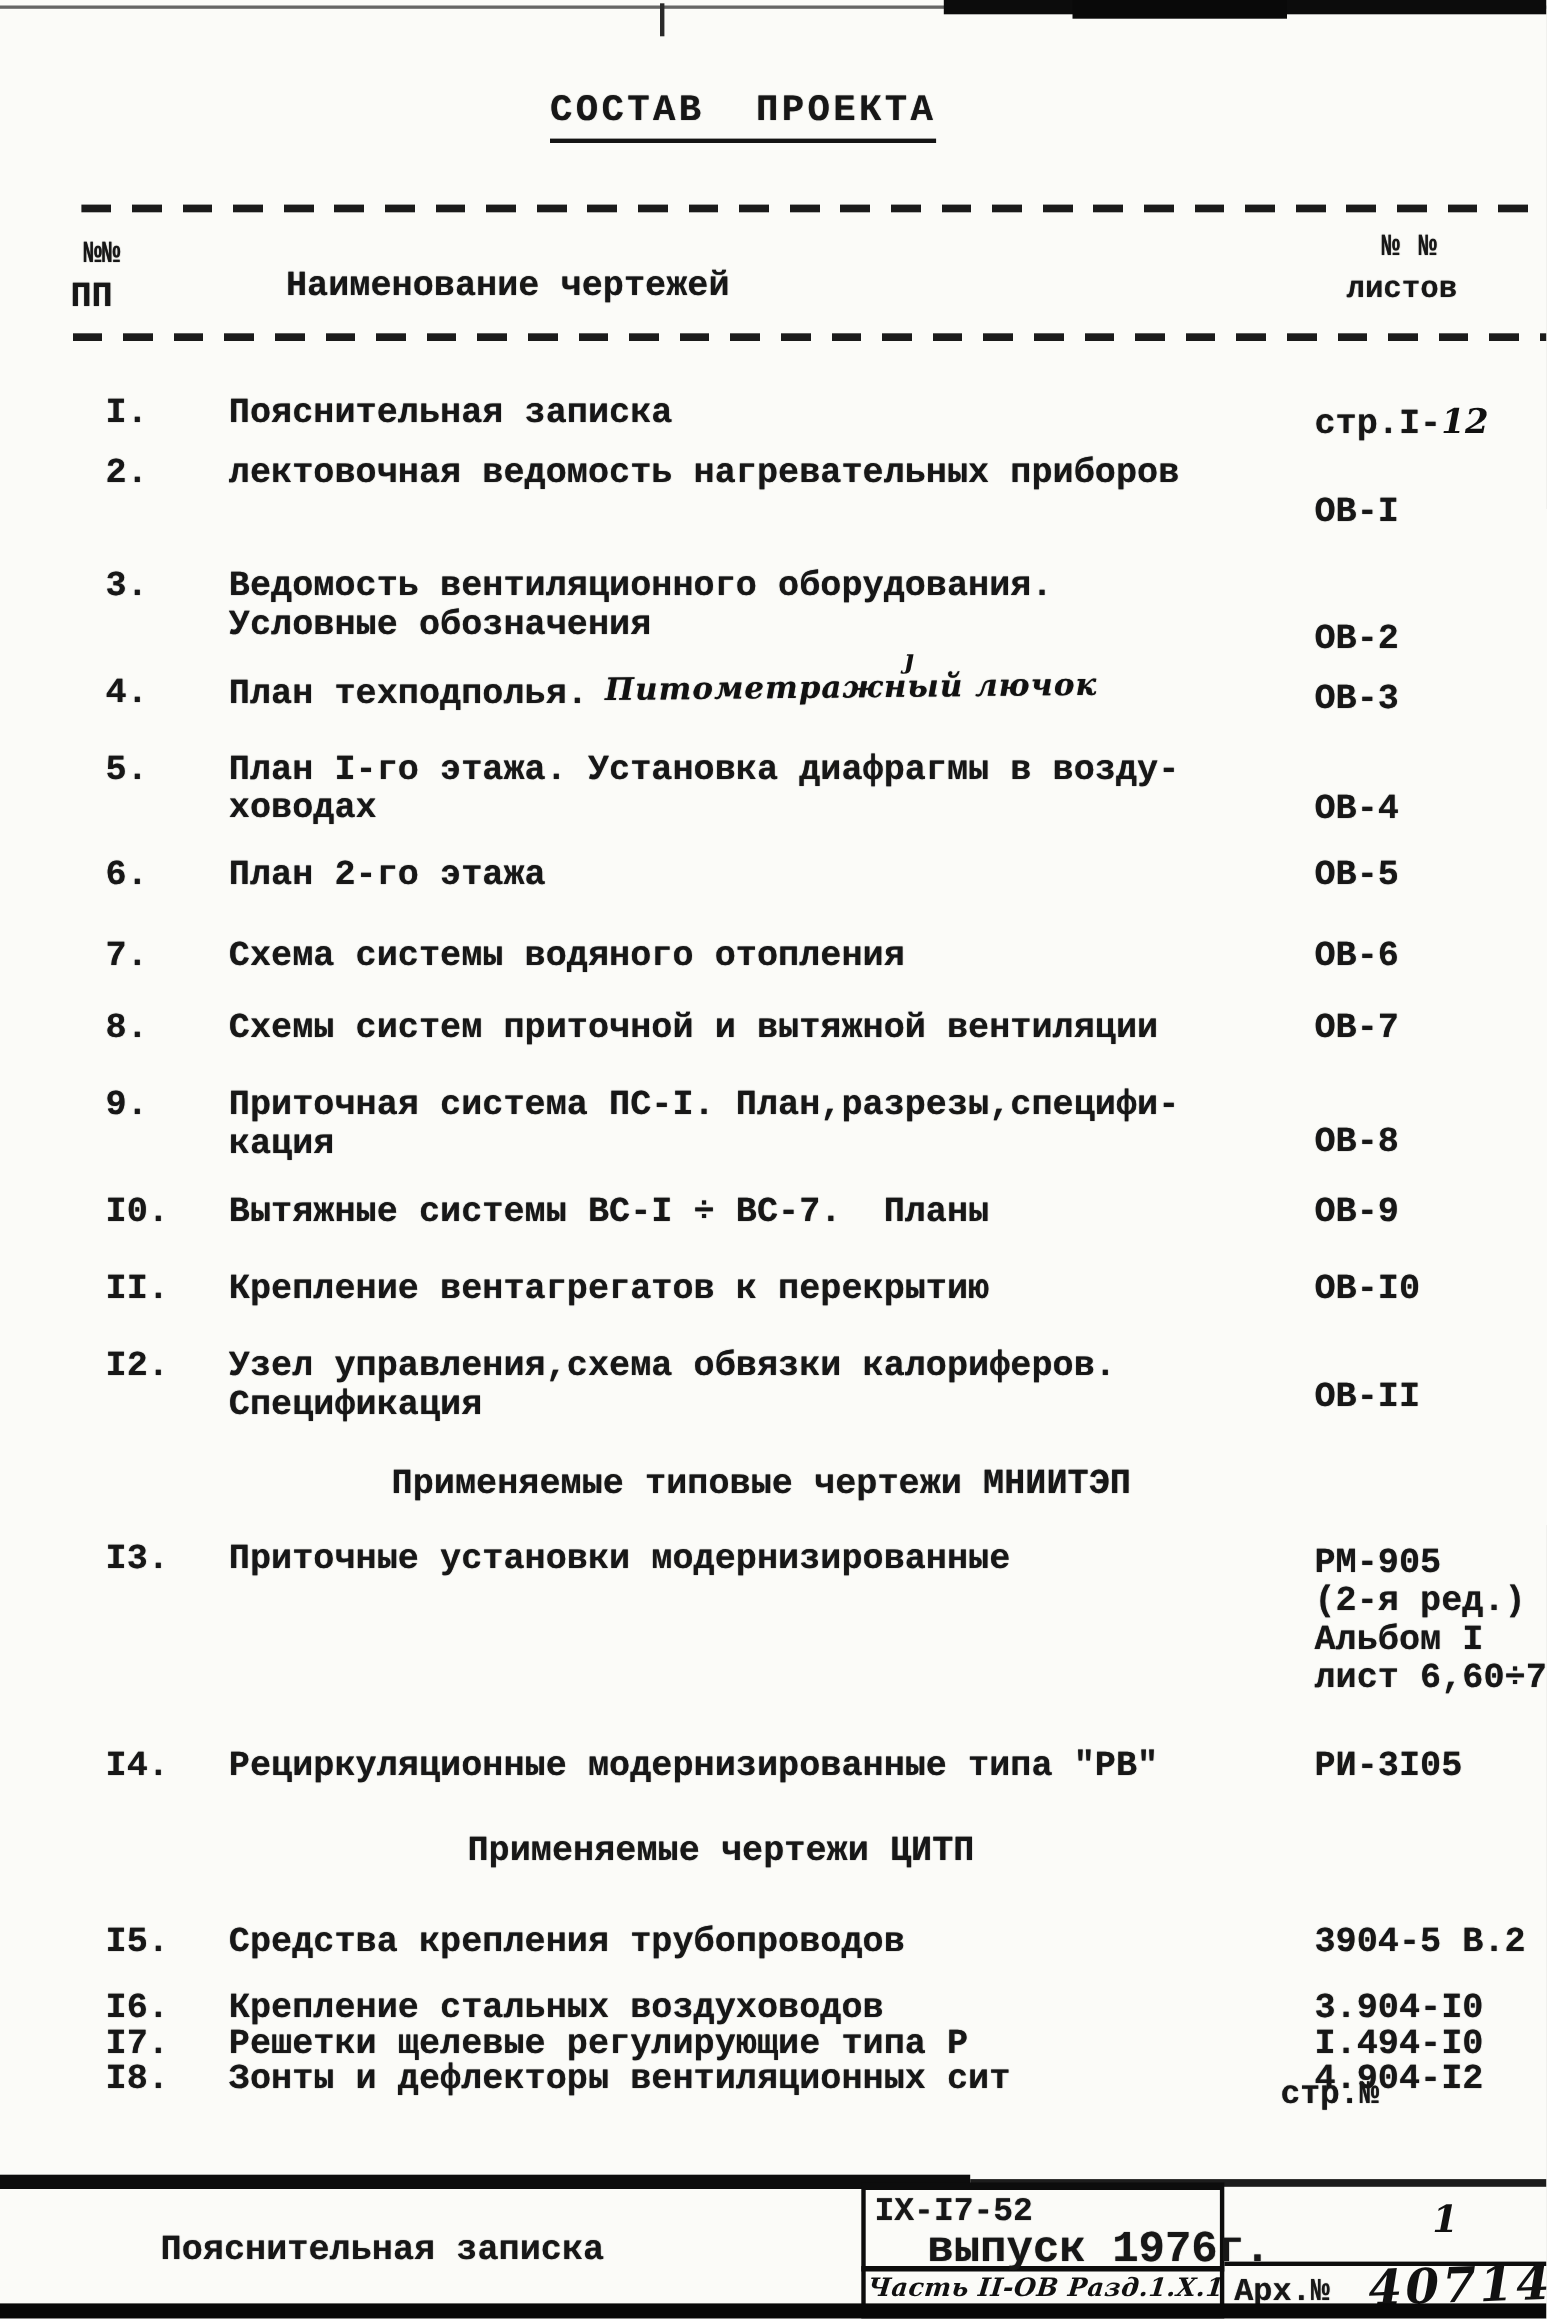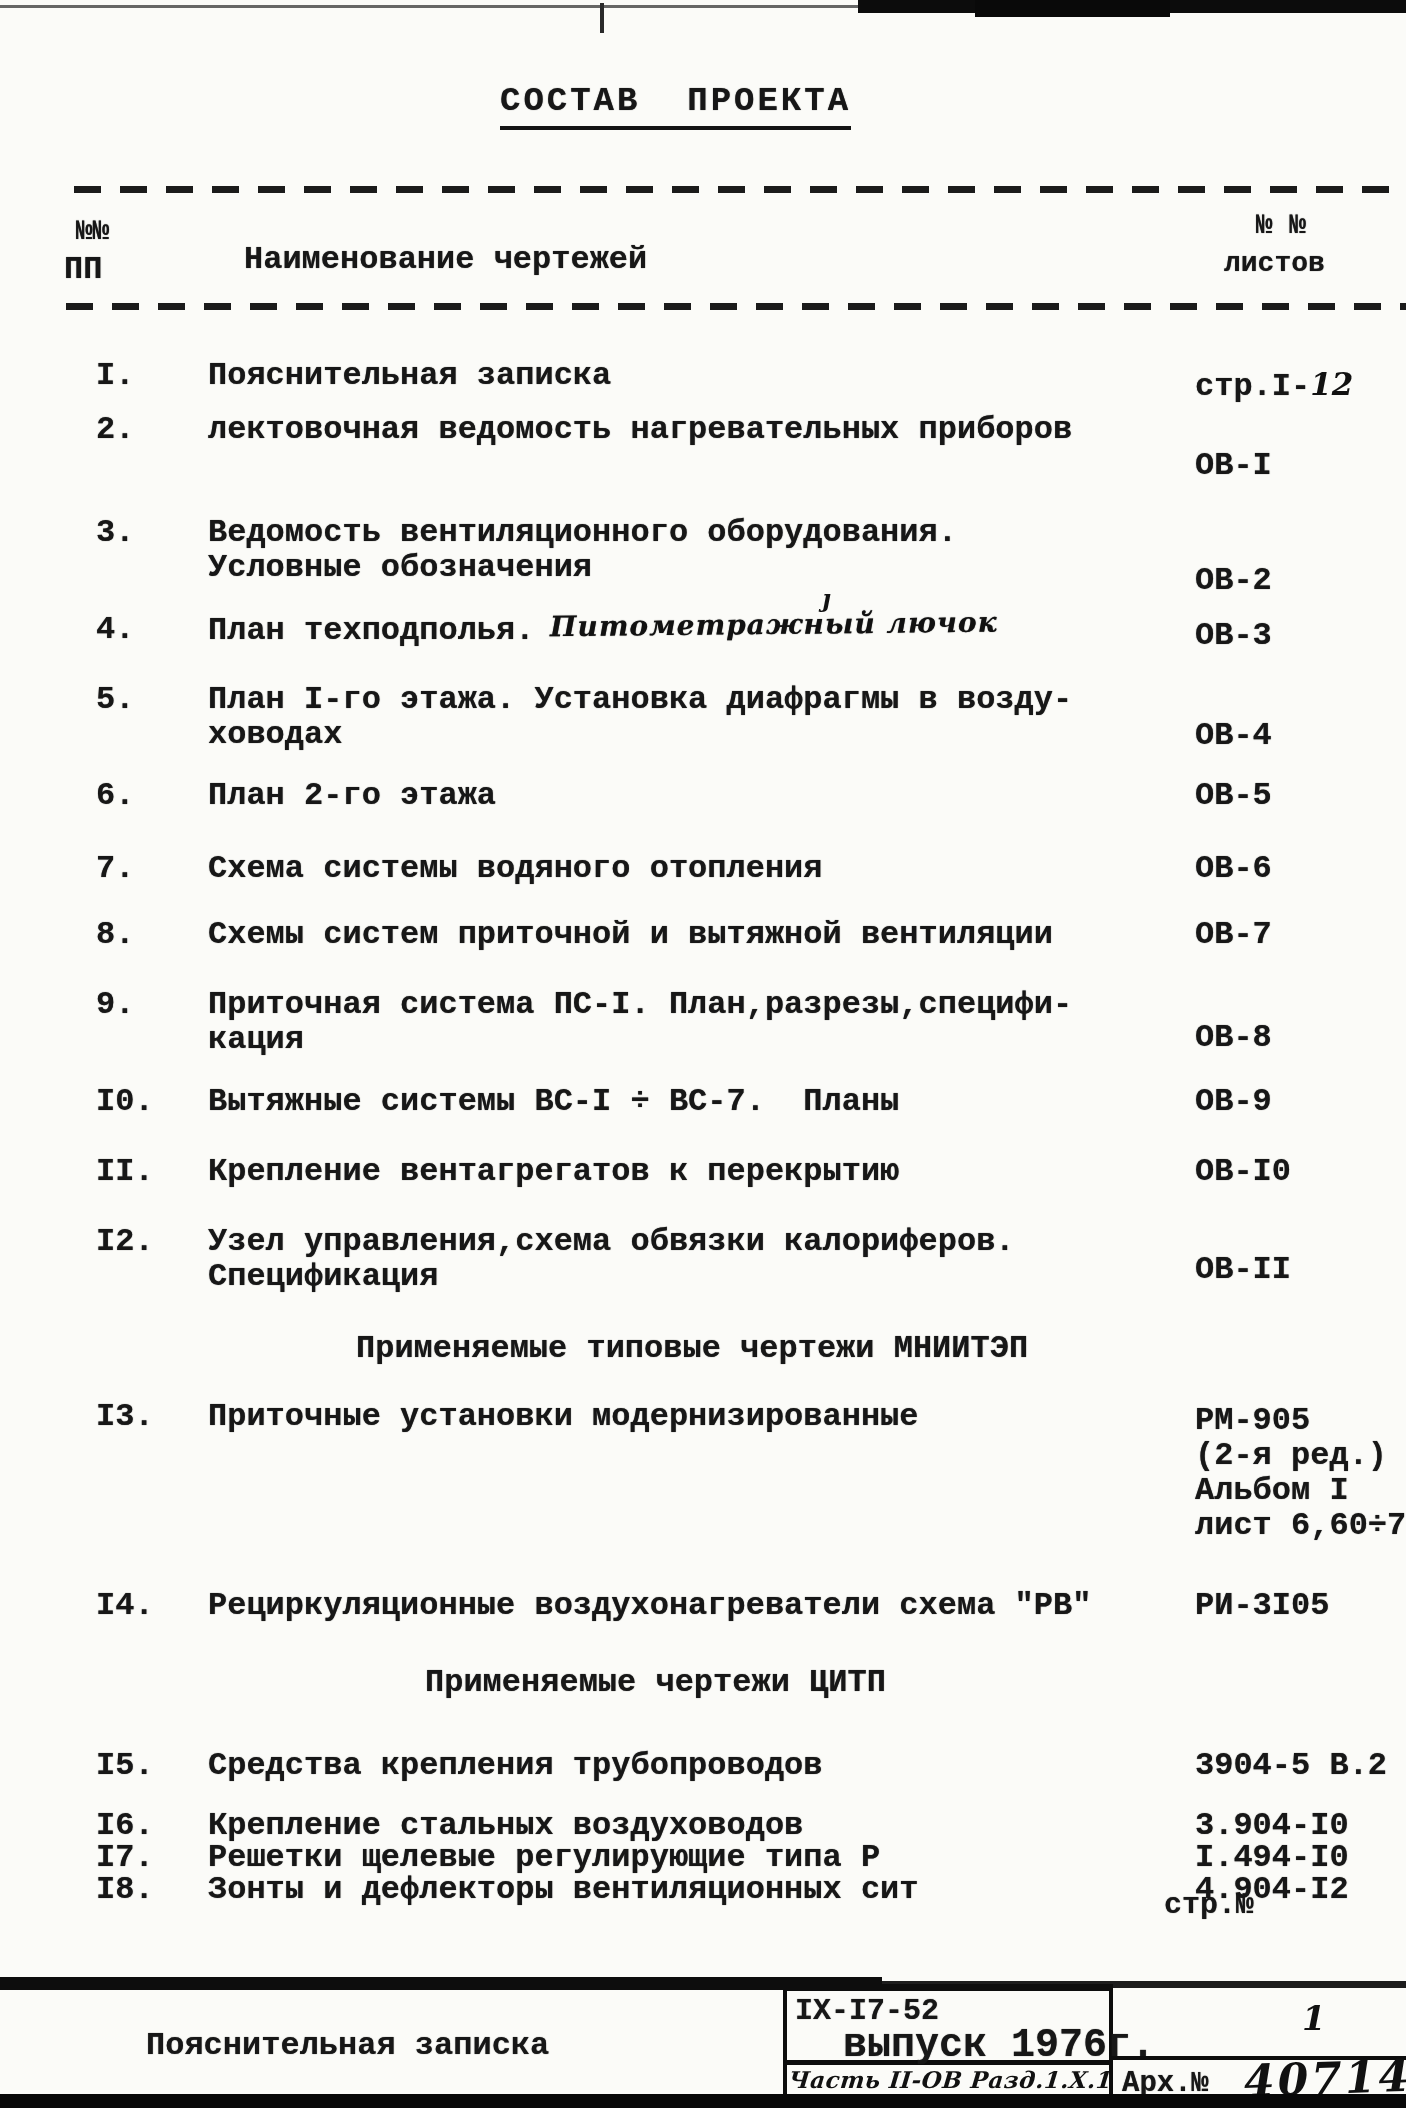--- a/index.html
+++ b/index.html
@@ -41,21 +41,21 @@
   <div class="abs top-thick"></div>
   <div class="abs top-thicker"></div>
   <div class="abs top-tick"></div>
 
   <div class="abs typed title" style="left:500px;top:84px;">СОСТАВ  ПРОЕКТА</div>
 
   <div class="dash" style="left:74px;top:186px;width:1332px;"></div>
 
   <div class="abs typed" style="left:76px;top:214px;font-size:28px;">№№</div>
   <div class="abs typed" style="left:64px;top:252px;font-size:32px;">ПП</div>
-  <div class="abs typed" style="left:244px;top:242px;">Наименование чертежей</div>
+  <div class="abs typed" style="left:260px;top:242px;">Наименование чертежей</div>
   <div class="abs typed" style="left:1256px;top:208px;font-size:28px;">№ №</div>
   <div class="abs typed" style="left:1224px;top:246px;font-size:28px;">листов</div>
 
   <div class="dash" style="left:66px;top:303px;width:1340px;"></div>
 
   <div class="abs" style="left:0;top:0;width:1406px;height:1960px;" id="list">
       <div class="row" style="top: 358px;">
         <span class="typed num">I.</span>
         <div class="name">
           <div class="typed">Пояснительная записка</div>
@@ -153,21 +153,21 @@
         <div class="sheet" style="top: 4px;">
           <div class="typed">РМ-905</div>
           <div class="typed">(2-я ред.)</div>
           <div class="typed">Альбом I</div>
           <div class="typed">лист 6,60÷7</div>
         </div>
       </div>
       <div class="row" style="top: 1588px;">
         <span class="typed num">I4.</span>
         <div class="name">
-          <div class="typed">Рециркуляционные воздухонагреватели схема "РВ"</div>
+          <div class="typed">Рециркуляционные модернизированные типа "РВ"</div>
         </div>
         <div class="sheet" style="top: 0px;"><span class="typed">РИ-3I05</span></div>
       </div>
       <div class="section-heading typed" style="left: 425px; top: 1665px;">Применяемые чертежи ЦИТП</div>
       <div class="row" style="top: 1748px;">
         <span class="typed num">I5.</span>
         <div class="name">
           <div class="typed">Средства крепления трубопроводов</div>
         </div>
         <div class="sheet" style="top: 0px;"><span class="typed">3904-5 В.2</span></div>

